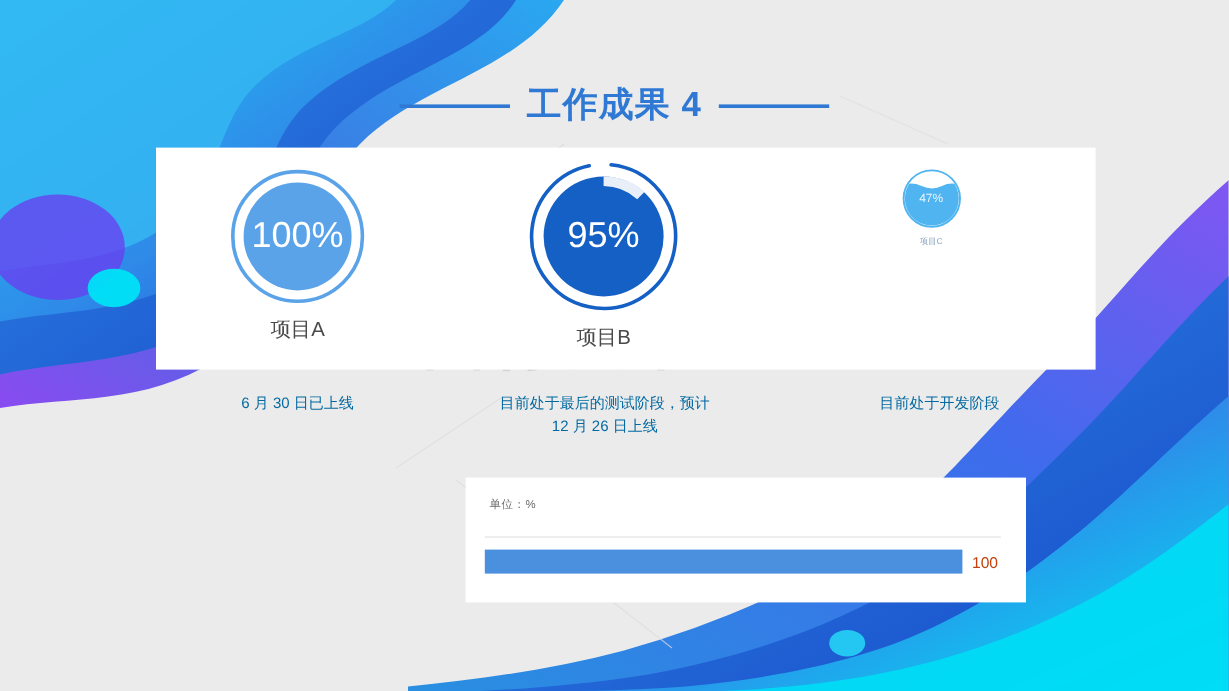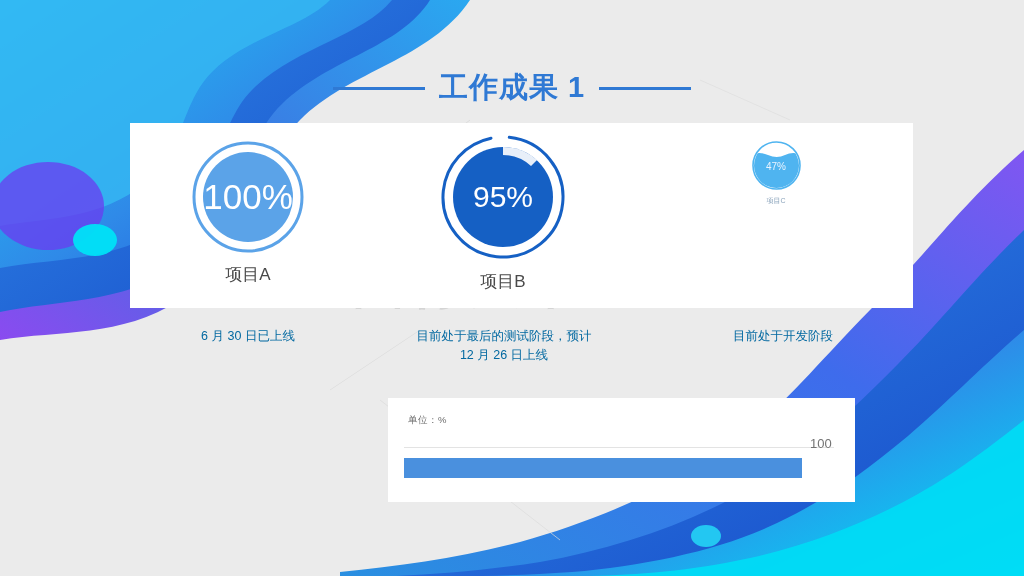--- a/index.html
+++ b/index.html
@@ -42,21 +42,21 @@
   #col-b{left:428px;top:133px;width:150px;}
   #col-c{left:730px;top:140px;width:92px;}
 
   .ring{position:relative;margin:0 auto;}
   .ring svg{display:block;}
   .ring .pct{
     position:absolute;left:0;right:0;top:50%;transform:translateY(-50%);
     text-align:center;font-weight:400;color:#ffffff;white-space:nowrap;
   }
   #ring-a{width:114px;height:114px;}
-  #ring-a .pct{font-size:35px;}
+  #ring-a .pct{font-size:30px;}
   #ring-b{width:128px;height:128px;}
   #ring-b .pct{font-size:30px;}
   #ring-c{width:51px;height:51px;}
   #ring-c .pct{font-size:10px;color:#eaf4ff;}
 
   .circle-label{
     margin-top:9px;font-size:17px;color:#4a4a4a;white-space:nowrap;
   }
   #col-c .circle-label{font-size:7px;color:#8aa3bb;margin-top:5px;}
 
@@ -83,21 +83,21 @@
 
   
   #chart-unit{
     position:absolute;left:408px;top:414px;font-size:9.5px;color:#6b6b6b;
     letter-spacing:.5px;white-space:nowrap;
   }
   #chart-axis{position:absolute;left:404px;top:447px;width:430px;height:1px;background:#e3e3e3;}
   #bar-track{position:absolute;left:404px;top:458px;width:430px;height:20px;}
   #bar-fill{position:absolute;left:0;top:0;height:20px;background:#4a90de;}
   #bar-value{
-    position:absolute;top:436px;font-size:13px;color:#737373;white-space:nowrap;
+    position:absolute;top:461px;font-size:13px;color:#c2410c;white-space:nowrap;
   }
 </style>
 </head>
 <body>
 
 <div id="slide">
 
   <svg id="deco-svg" viewBox="0 0 1024 576" preserveAspectRatio="none">
     <defs>
       <linearGradient id="gA" x1="0" y1="0" x2="1" y2="1">
@@ -151,21 +151,21 @@
     <line x1="560" y1="250" x2="740" y2="130" stroke="#d8d8d8" stroke-width="1" opacity="0.6"></line>
     <line x1="330" y1="390" x2="420" y2="330" stroke="#dcdcdc" stroke-width="1" opacity="0.7"></line>
     <line x1="380" y1="400" x2="560" y2="540" stroke="#dcdcdc" stroke-width="1" opacity="0.7"></line>
     <line x1="700" y1="80" x2="790" y2="120" stroke="#dcdcdc" stroke-width="1" opacity="0.6"></line>
   </svg>
 
   <div class="watermark">图行天下</div>
 
   <div class="title-wrap">
     <span class="title-rule"></span>
-    <span class="title-text">工作成果 1</span>
+    <span class="title-text">工作成果 4</span>
     <span class="title-rule"></span>
   </div>
 
   <div class="card" id="card-top"></div>
 
   <div class="circle-col" id="col-a">
     <div class="ring" id="ring-a">
       <svg width="114" height="114" viewBox="0 0 114 114">
         <circle cx="57" cy="57" r="54" fill="none" stroke="#5ba3e8" stroke-width="3"></circle>
         <circle cx="57" cy="57" r="45" fill="#5ba3e8"></circle>

